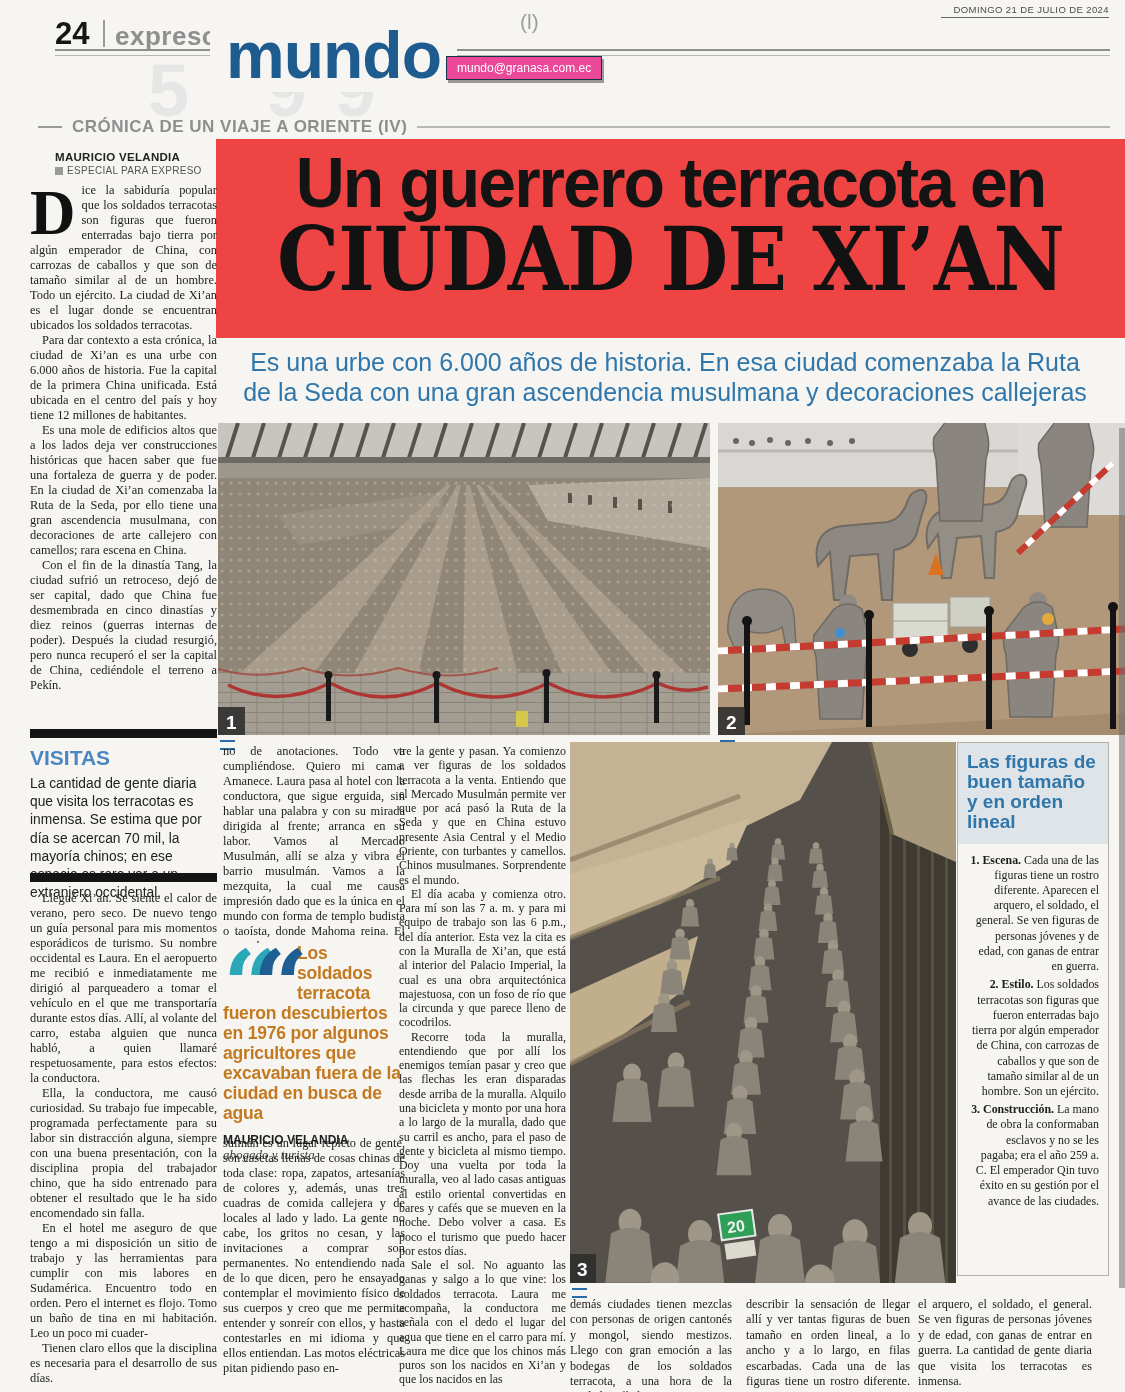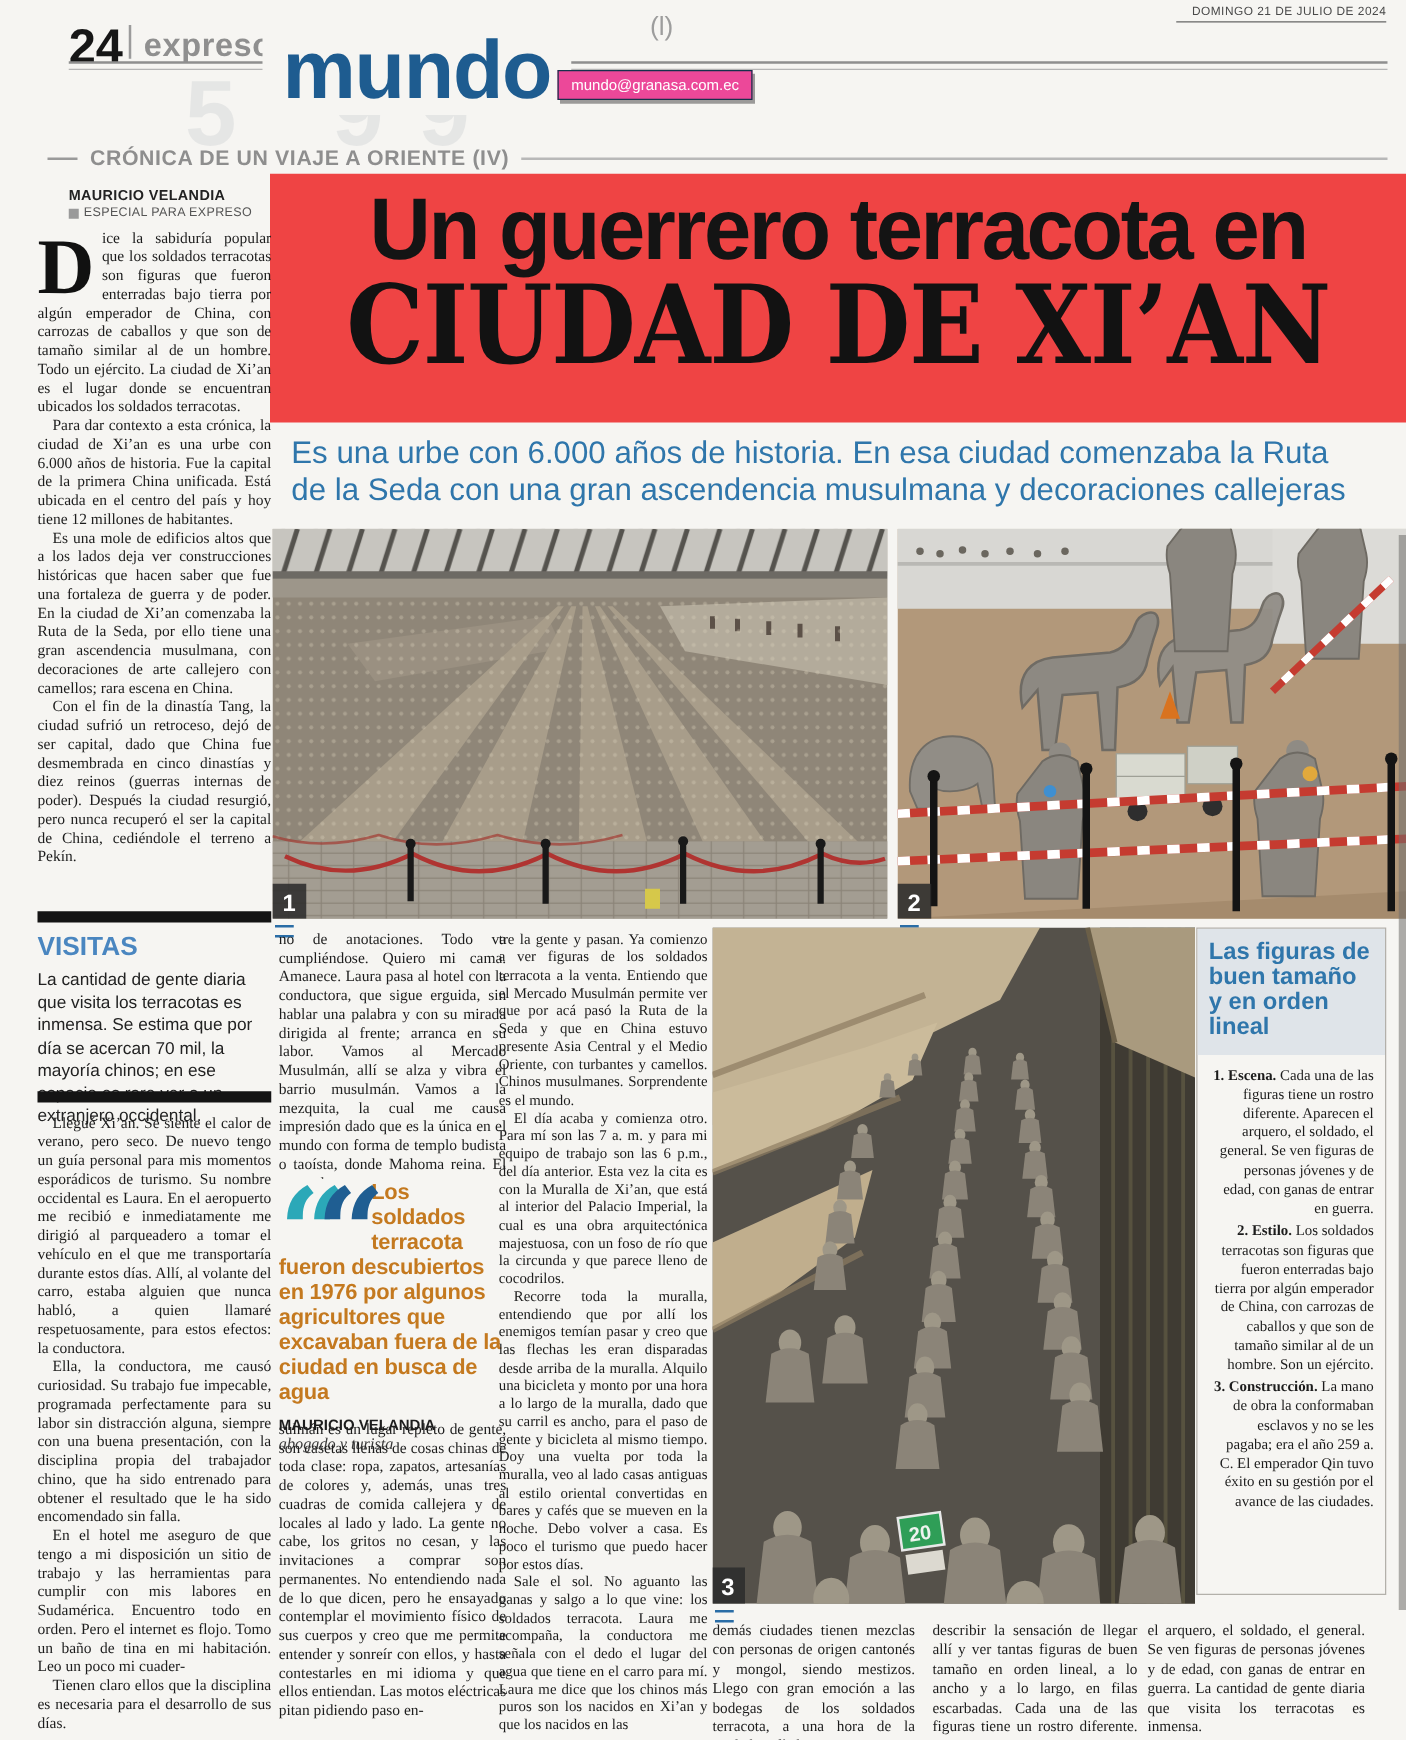--- a/index.html
+++ b/index.html
@@ -4,21 +4,21 @@
 <style>
   html,body{margin:0;padding:0;background:#e8e6e2;}
   .page{position:relative;width:1125px;height:1392px;background:#f6f5f2;overflow:hidden;
         font-family:"Liberation Serif",serif;}
   .abs{position:absolute;}
 
   
   .date{right:16px;top:4px;font-family:"Liberation Sans",sans-serif;font-size:9.5px;color:#4a4a4a;
         letter-spacing:.4px;}
   .date-rule{right:16px;top:17px;width:168px;height:1px;background:#666;}
-  .pageno{left:55px;top:16px;font-family:"Liberation Sans",sans-serif;font-weight:bold;font-size:39px;color:#161616;}
+  .pageno{left:55px;top:16px;font-family:"Liberation Sans",sans-serif;font-weight:bold;font-size:31px;color:#161616;}
   .pageno-div{left:103px;top:20px;width:2px;height:27px;background:#9b9b9b;}
   .brand{left:115px;top:21px;font-family:"Liberation Sans",sans-serif;font-weight:bold;font-size:26px;color:#8f8f8f;letter-spacing:.5px;}
   .rule-a{left:55px;top:49px;width:1055px;height:2px;background:#8f8f8f;}
   .rule-b{left:55px;top:55px;width:1055px;height:1px;background:#b5b5b5;}
   .ghost{left:148px;top:48px;font-family:"Liberation Sans",sans-serif;font-weight:bold;font-size:74px;
          color:#7d8894;opacity:.13;letter-spacing:28px;}
   .mundo{left:210px;top:22px;font-family:"Liberation Sans",sans-serif;font-weight:bold;font-size:66px;
          line-height:1;color:#1e5c90;background:#f6f5f2;padding:0 16px 4px 16px;letter-spacing:-1px;}
   .masthead-symbol{left:520px;top:10px;font-family:"Liberation Sans",sans-serif;font-size:21px;color:#9d9d9d;}
   .email-box{left:446px;top:56px;background:#ec4899;color:#fff;font-family:"Liberation Sans",sans-serif;
@@ -34,21 +34,21 @@
   .by-name{font-weight:bold;font-size:11.5px;color:#222;letter-spacing:.3px;}
   .by-role{font-size:10px;color:#555;margin-top:2px;display:flex;align-items:center;gap:4px;letter-spacing:.3px;}
   .by-sq{width:8px;height:8px;background:#9a9a9a;display:inline-block;flex:none;}
 
   
   .hl-panel{left:216px;top:139px;width:909px;height:199px;background:#ef4444;text-align:center;overflow:hidden;}
   .hl1{font-family:"Liberation Sans",sans-serif;font-weight:bold;font-size:70px;line-height:1.04;
        color:#141414;letter-spacing:-2px;margin-top:8px;transform:scaleX(.97);transform-origin:center;}
   .hl2{font-family:"DejaVu Serif",serif;font-weight:bold;font-size:84px;line-height:1;color:#121212;
        margin-top:-2px;transform:scaleX(.93) scaleY(1.04);transform-origin:center;letter-spacing:-1px;}
-  .subhead{left:233px;top:347px;width:864px;font-family:"Liberation Sans",sans-serif;
+  .subhead{left:233px;top:347px;width:864px;text-align:center;font-family:"Liberation Sans",sans-serif;
            font-size:25px;line-height:1.2;color:#2f76ab;}
 
   
   .col{position:absolute;text-align:justify;color:#1c1c1c;font-size:12.4px;line-height:1.21;}
   .col p{margin:0;}
   .col p + p{text-indent:12px;}
   .col p.ind{text-indent:12px;}
   .dropcap{float:left;font-weight:bold;font-size:63px;line-height:.82;padding:5px 6px 0 0;color:#111;}
   .col1a{left:30px;top:183px;width:187px;height:546px;overflow:hidden;}
   .bar{left:30px;width:187px;height:9px;background:#141414;}

